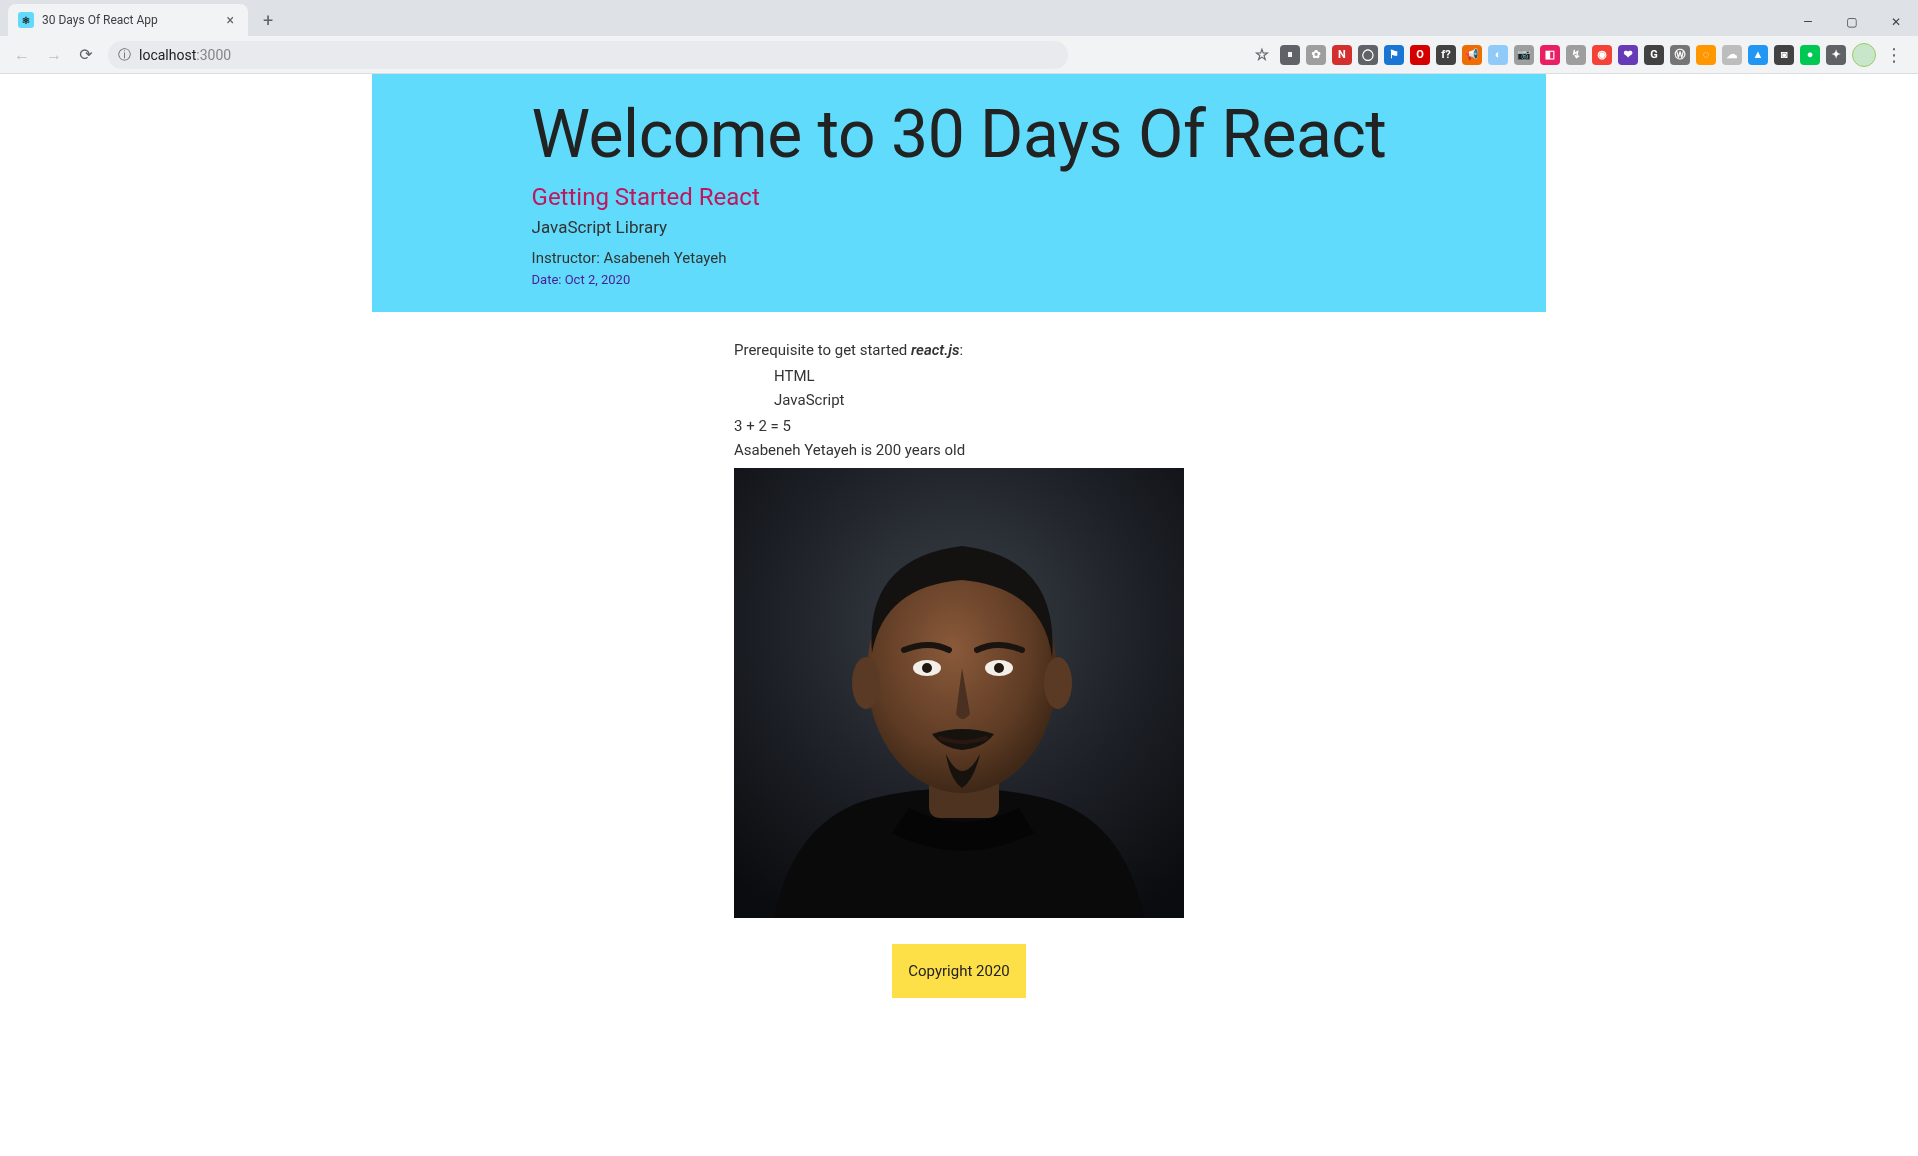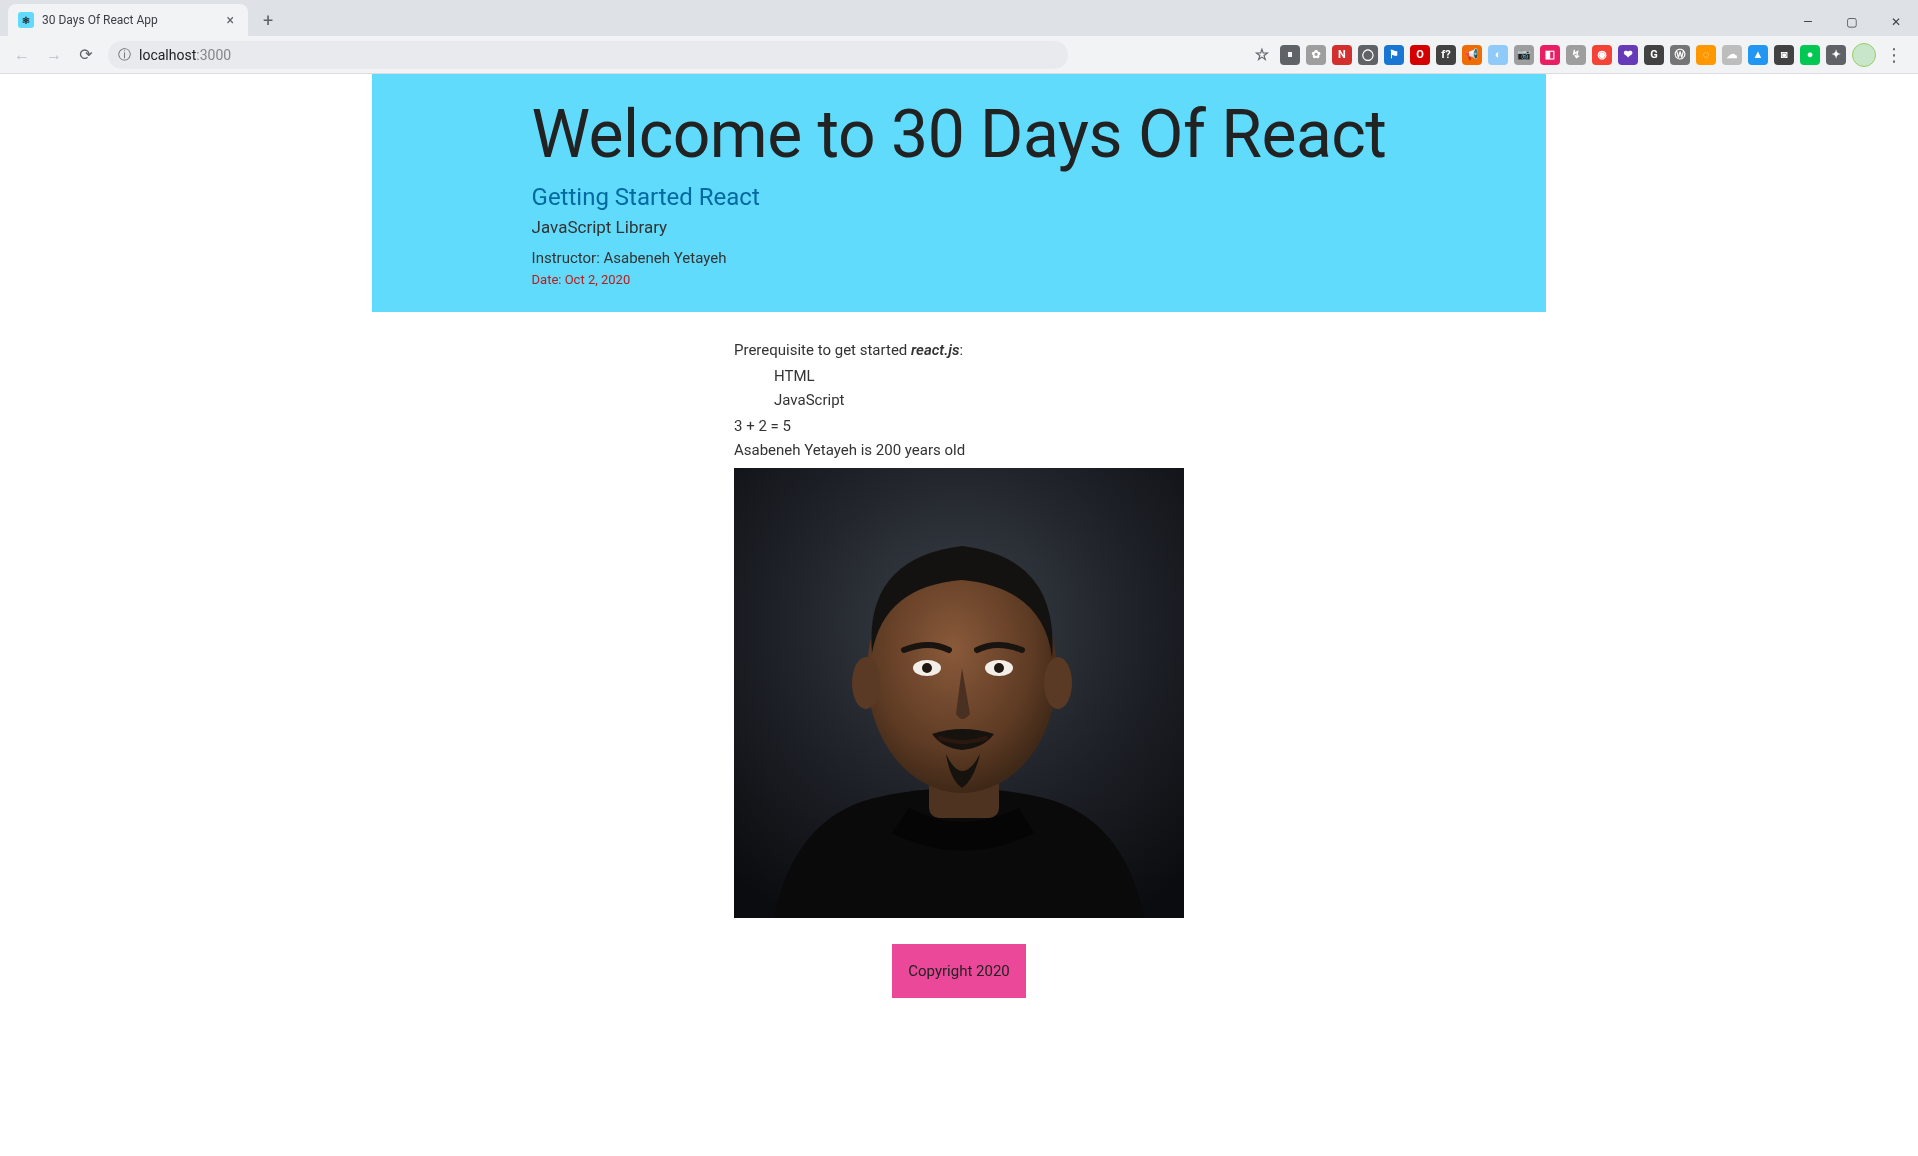--- a/index.html
+++ b/index.html
@@ -106,49 +106,49 @@
       font-size: 66px;
       font-weight: 400;
       letter-spacing: -0.5px;
       margin-bottom: 10px;
       color:#222;
     }
     .hero h2 {
       font-size: 24px;
       font-weight: 400;
       margin-bottom: 6px;
-      color:#0369a1;
+      color:#be185d;
     }
     .hero h3 {
       font-size: 17px;
       font-weight: 400;
       margin-bottom: 12px;
       color:#333;
     }
     .hero .instructor { font-size:15px; color:#333; margin-bottom:2px;}
-    .hero .date { font-size:13px; color:#b91c1c; }
+    .hero .date { font-size:13px; color:#4c1d95; }
 
     .main {
       padding: 26px 72px;
       color:#333;
       font-size:15px;
       line-height:1.6;
     }
     .prereq-line em { font-style: italic; font-weight:600; }
     .skill-list { list-style:none; padding-left:12px; margin:2px 0 2px 0;}
     .skill-list li { padding:0;margin-left:28px; }
     .portrait {
       width: 450px;
       height: 450px;
       margin-top: 6px;
       display:block;
     }
 
     .footer {
-      background:#ec4899;
+      background:#fde047;
       text-align:center;
       padding:18px 16px;
       color:#222;
       font-size:15px;
     }
   </style>
 </head>
 <body>
 
 <div class="chrome-tabs">

